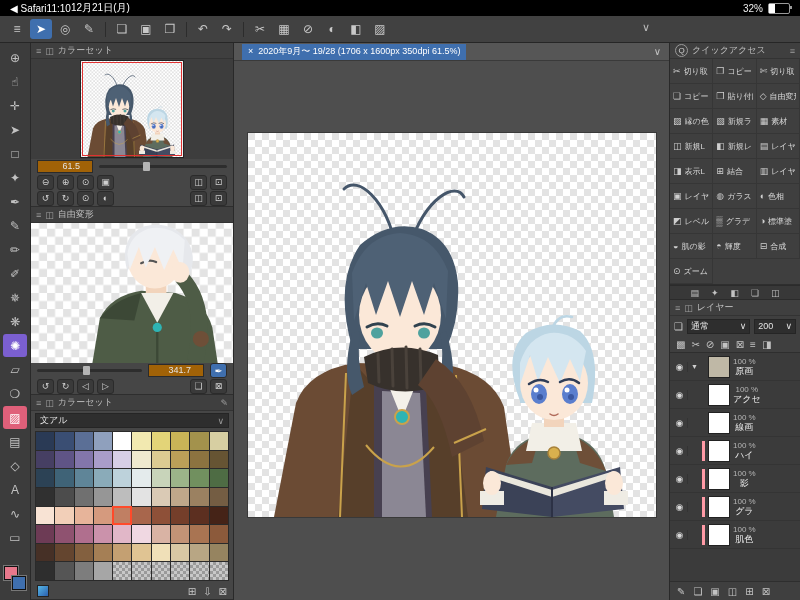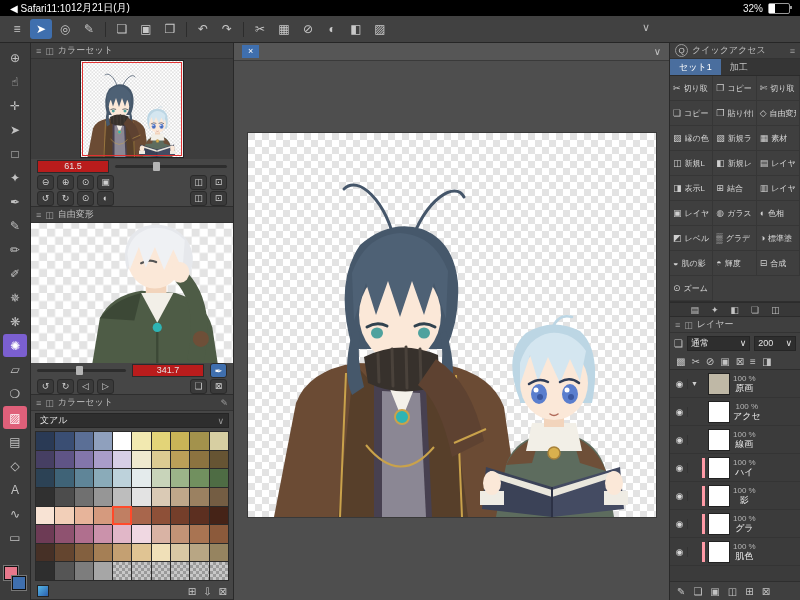--- a/index.html
+++ b/index.html
@@ -35,21 +35,21 @@
   .panel{border-bottom:1px solid #2e2e2e;display:flex;flex-direction:column;}
   .panel-header{height:15px;background:#3f3f3f;border-bottom:1px solid #333;display:flex;align-items:center;gap:4px;padding:0 5px;flex:0 0 auto;}
   .ph-icon{color:#9f9f9f;font-size:9px;}
   .ph-title{color:#bdbdbd;}
   .ph-right{margin-left:auto;display:flex;gap:5px;}
   .nav-thumb-area{height:100px;background:#3d3d3d;display:flex;align-items:center;justify-content:center;}
   .nav-thumb{width:102px;height:96px;background:#fff;position:relative;box-shadow:0 0 0 1px #222;}
   .nav-red{position:absolute;inset:1px;border:1px solid #e03030;pointer-events:none;}
   .fitsvg{position:absolute;inset:0;width:100%;height:100%;}
   .srow{height:15px;display:flex;align-items:center;padding:0 6px;gap:6px;flex:0 0 auto;}
-  .sval{min-width:30px;background:#b91c1c;border:1px solid #2b2b2b;text-align:center;padding:0 20px;height:11px;line-height:11px;color:#e3e3e3;}
+  .sval{min-width:30px;background:#a16207;border:1px solid #2b2b2b;text-align:right;padding:0 12px;height:11px;line-height:11px;color:#e3e3e3;}
   .strack{flex:1;height:3px;background:#2d2d2d;border-radius:2px;position:relative;}
   .shandle{position:absolute;top:-3px;width:7px;height:9px;background:#b5b5b5;border-radius:1px;}
   .brow{height:16px;display:flex;align-items:center;gap:3px;padding:0 6px;color:#cfcfcf;font-size:9px;flex:0 0 auto;}
   .cbtn{width:15px;height:13px;display:flex;align-items:center;justify-content:center;background:#3a3a3a;border:1px solid #2b2b2b;border-radius:3px;}
   .cbtn.spacer,.spacer{flex:1;background:none;border:none;}
   .cbtn.blue{background:#3f6fae;color:#fff;}
   .subview-img{height:140px;position:relative;background:#3d3d3d;}
   
   .colorset{flex:1;min-height:0;}
   .cs-dropdown{margin:2px 4px 1px 4px;height:13px;background:#2e2e2e;border:1px solid #252525;display:flex;align-items:center;padding:0 4px;color:#e3e3e3;}
@@ -550,20 +550,21 @@
               <span class="csb"><span>⊠</span></span>
             </span>
         </div>
       </div>
     </div>
 
     <div class="canvasarea">
       <div class="tabbar">
         <span class="doc-tab">
           <span>×</span>
+          <span>2020年9月〜 19/28 (1706 x 1600px 350dpi 61.5%)</span>
         </span>
         <span class="tab-chevron">∨</span>
       </div>
       <div class="canvas-wrap">
         <div class="artcanvas">
           <svg class="fitsvg" viewBox="0 0 408 384">
               <use href="#artwork"></use>
             </svg>
         </div>
       </div>
@@ -572,29 +573,20 @@
     <div class="rightpanels">
 
       <div class="panel">
         <div class="panel-header">
           <span class="qa-icon">Q</span>
           <span class="ph-title">クイックアクセス</span>
           <span class="ph-right">
               <span class="ph-icon">≡</span>
             </span>
         </div>
-        <div class="qa-tabs">
-
-        <span class="qa-tab active">
-              <span>セット1</span>
-            </span>
-            <span class="qa-tab">
-              <span>加工</span>
-            </span>
-          </div>
         <div class="qa-grid">
 
         <span class="qa-item">
               <span class="gi">✂</span>
               <span class="lt">切り取り</span>
             </span>
             <span class="qa-item">
               <span class="gi">❐</span>
               <span class="lt">コピー</span>
             </span>

